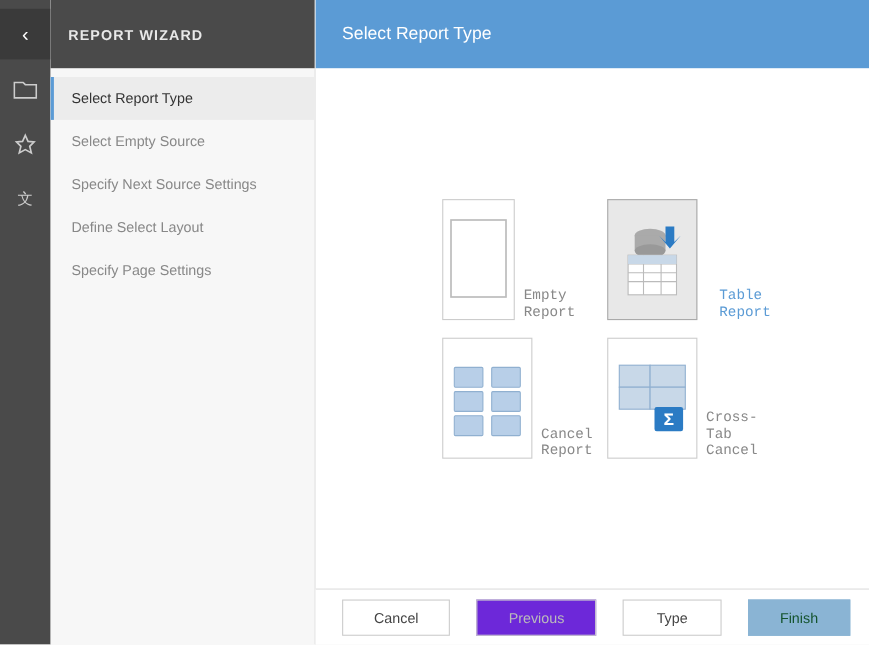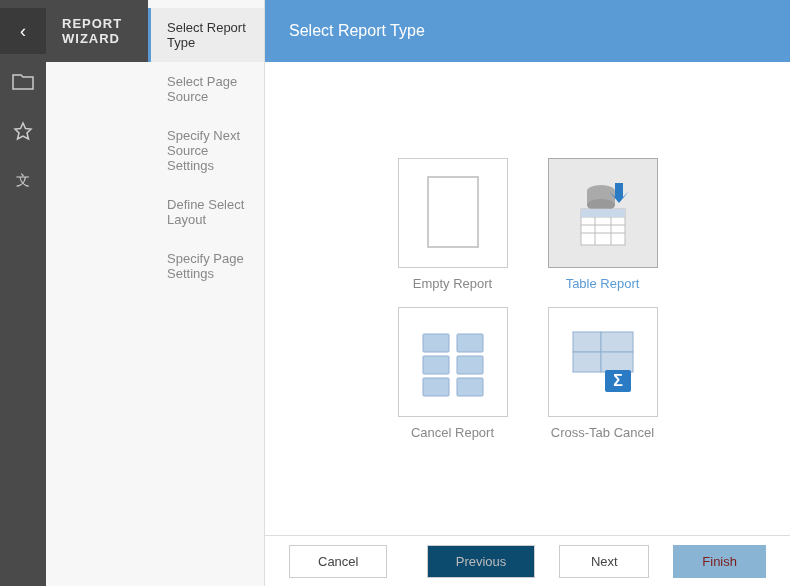--- a/index.html
+++ b/index.html
@@ -30,24 +30,25 @@
       align-items: center;
       justify-content: center;
       cursor: pointer;
       color: #ccc;
       font-size: 18px;
     }
     .icon-bar-item.active { background: #3a3a3a; color: white; }
 
     
     .sidebar {
-      width: 219px;
+      width: 241px;
       background: #f7f7f7;
       border-right: 1px solid #ddd;
       display: flex;
+      flex-direction: column;
       flex-shrink: 0;
     }
     .sidebar-header {
       background: #4a4a4a;
       color: #e8e8e8;
       font-size: 13px;
       font-weight: 600;
       letter-spacing: 1px;
       padding: 18px 16px;
       height: 62px;
@@ -107,25 +108,26 @@
       width: 100%;
     }
     .report-row {
       display: flex;
       gap: 20px;
       align-items: flex-start;
       justify-content: center;
     }
     .report-option {
       display: flex;
-      flex-direction: column;
-      align-items: center;
+      flex-direction: row;
+      align-items: flex-end;
       gap: 8px;
       cursor: pointer;
       width: 130px;
+      font-family: Liberation Mono, monospace;
     }
     .report-icon-box {
       width: 110px;
       height: 110px;
       border: 1px solid #ccc;
       background: #fff;
       display: flex;
       align-items: center;
       justify-content: center;
       position: relative;
@@ -133,20 +135,21 @@
     .report-icon-box.selected {
       background: #e8e8e8;
       border-color: #aaa;
     }
     .report-label {
       font-size: 13px;
       color: #888;
     }
     .report-label.selected {
       color: #5b9bd5;
+      margin-left: 12px;
     }
 
     
     .footer {
       height: 51px;
       border-top: 1px solid #ddd;
       display: flex;
       align-items: center;
       justify-content: flex-end;
       padding: 0 24px;
@@ -158,25 +161,25 @@
       font-size: 13px;
       border: 1px solid #ccc;
       background: #fff;
       cursor: pointer;
       color: #444;
       min-width: 90px;
     }
     .btn.disabled {
       color: #bbb;
       cursor: default;
-      background: #0c4a6e;
+      background: #6d28d9;
     }
     .btn.primary {
       background: #8ab4d4;
-      color: #7f1d1d;
+      color: #14532d;
       border-color: #8ab4d4;
     }
     .btn.cancel { margin-right: auto; }
   </style>
 </head>
 <body>
 
 <div class="icon-bar">
   <div class="icon-bar-item active">‹</div>
   <div class="icon-bar-item">
@@ -194,21 +197,21 @@
 
 <div class="sidebar">
   <div class="sidebar-header">
     <span>REPORT WIZARD</span>
   </div>
   <nav class="sidebar-nav">
     <div class="sidebar-item active">
       <span>Select Report Type</span>
     </div>
     <div class="sidebar-item">
-      <span>Select Page Source</span>
+      <span>Select Empty Source</span>
     </div>
     <div class="sidebar-item">
       <span>Specify Next Source Settings</span>
     </div>
     <div class="sidebar-item">
       <span>Define Select Layout</span>
     </div>
     <div class="sidebar-item">
       <span>Specify Page Settings</span>
     </div>
@@ -293,16 +296,16 @@
           <span class="report-label">Cross-Tab Cancel</span>
         </div>
 
       </div>
     </div>
   </div>
 
   <div class="footer">
     <button class="btn cancel">Cancel</button>
     <button class="btn disabled" disabled="">Previous</button>
-    <button class="btn">Next</button>
+    <button class="btn">Type</button>
     <button class="btn primary">Finish</button>
   </div>
 </div>
 
 </body></html>

